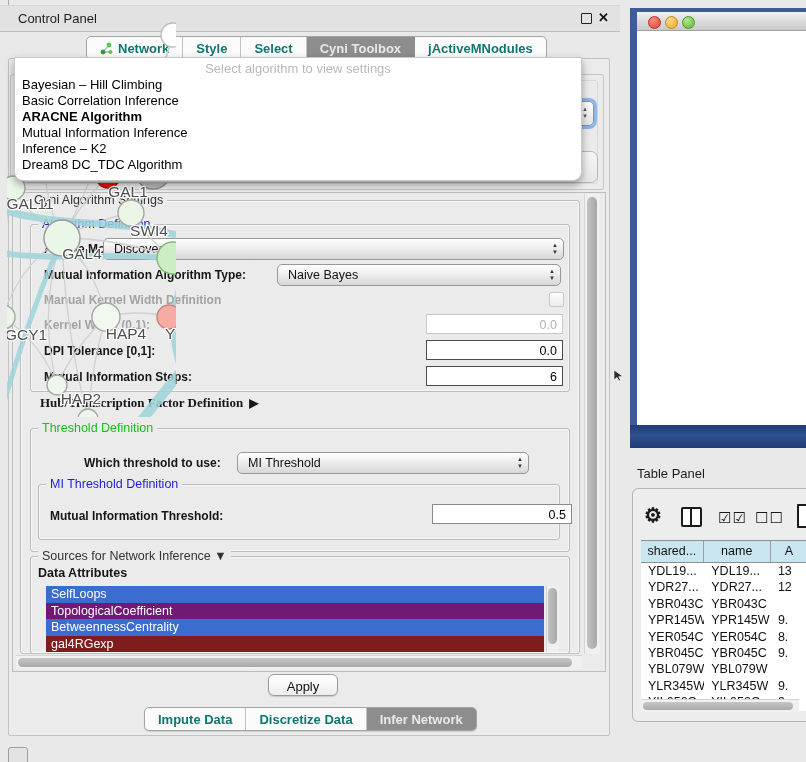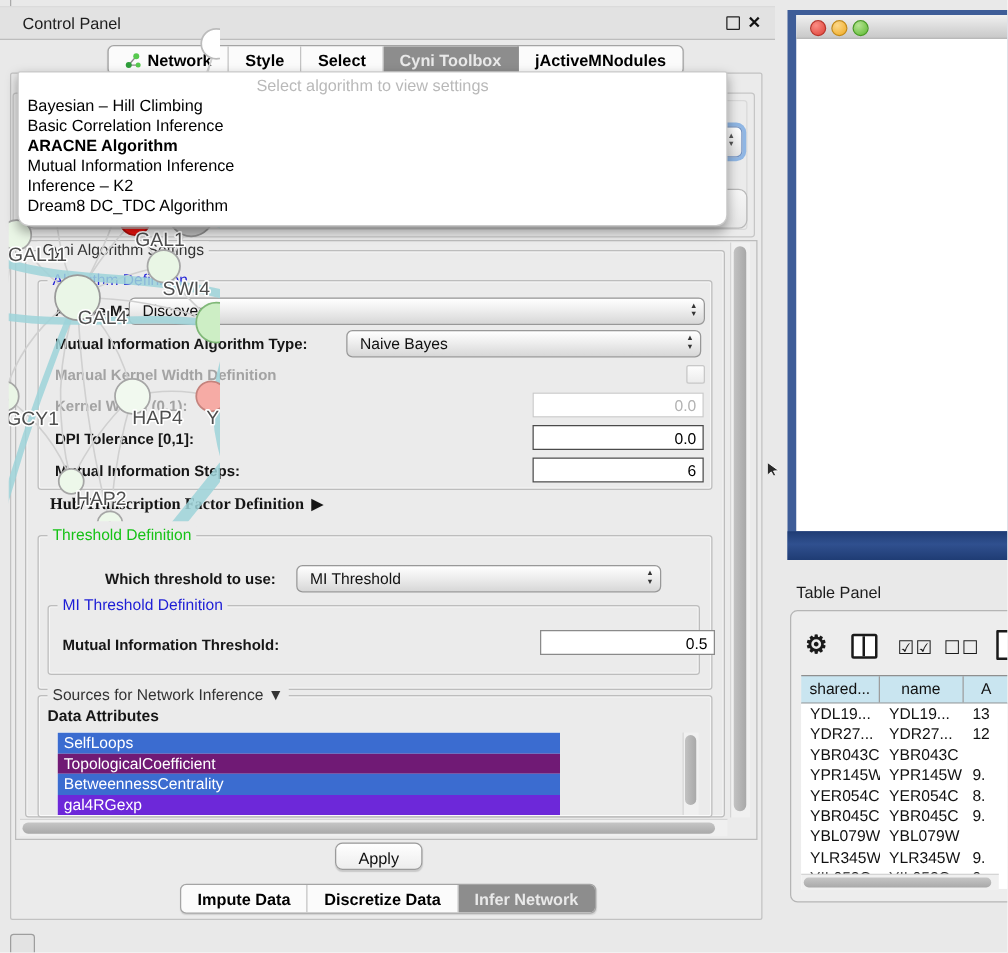--- a/index.html
+++ b/index.html
@@ -11,21 +11,21 @@
   
   .cp-titlebar{position:absolute;left:0;top:6px;width:620px;height:25px;background:#e2e2e2;
     border-bottom:1px solid #bdbdbd;}
   .cp-title{position:absolute;left:18px;top:5px;font-size:13px;color:#1d1d1d;}
   .float-icon{position:absolute;left:581px;top:7px;width:9px;height:9px;border:1.6px solid #222;border-radius:1px;}
   .close-icon{position:absolute;left:598px;top:4px;font-size:13px;font-weight:bold;color:#111;}
 
   .seg-tabs{position:absolute;display:flex;height:22px;border:1px solid #a4a4a4;border-radius:5px;
     background:#fbfbfb;overflow:hidden;box-shadow:0 1px 1px rgba(0,0,0,.12);}
   .seg{display:flex;align-items:center;gap:5px;padding:0 13px;font-size:13px;font-weight:bold;
-    color:#000000;border-right:1px solid #c3c3c3;white-space:nowrap;}
+    color:#0f766e;border-right:1px solid #c3c3c3;white-space:nowrap;}
   .seg:last-child{border-right:none;}
   .seg.selected{background:#8d8d8d;color:#e9e9e9;border-right-color:#8d8d8d;}
   #top-tabs{left:86px;top:36px;}
   #bottom-tabs{left:144px;top:707px;}
 
   .cp-body{position:absolute;left:8px;top:58px;width:600px;height:676px;background:#ebebeb;
     border:1px solid #c2c2c2;border-radius:2px;}
 
   
   .inference-outer{position:absolute;left:10px;top:74px;width:592px;height:114px;border:1px solid #c6c6c6;border-radius:3px;}
@@ -58,21 +58,21 @@
     display:flex;align-items:center;padding-left:10px;box-sizing:border-box;}
   .combo .arrows{position:absolute;right:5px;top:3px;font-size:6px;line-height:6.5px;color:#333;text-align:center;}
   .field{position:absolute;height:20px;border:1px solid #4a4a4a;background:#fff;font-size:12.5px;color:#000;
     text-align:right;line-height:20px;padding:0 5px;box-sizing:border-box;}
   .field.disabled{border:1px solid #c9c9c9;color:#b2b2b2;}
   .checkbox{position:absolute;width:13px;height:13px;border:1px solid #c8c8c8;border-radius:2px;
     background:linear-gradient(#fdfdfd,#ececec);}
   .expander{position:absolute;font-size:13px;font-weight:bold;color:#161616;}
   .expander .tri{font-size:12px;margin-left:6px;}
   .attr-label{position:absolute;font-size:12.5px;font-weight:bold;color:#161616;}
-  .attr-list{position:absolute;left:46px;top:586px;width:402px;height:66px;overflow:hidden;background:#fff;}
+  .attr-list{position:absolute;left:46px;top:586px;width:498px;height:66px;overflow:hidden;background:#fff;}
   .attr-row{height:16.5px;line-height:16.5px;background:#3b6cd0;color:#fff;font-size:12.5px;padding-left:5px;}
   .vscroll{position:absolute;background:#f0f0f0;border-left:1px solid #d5d5d5;}
   .vthumb{position:absolute;background:linear-gradient(90deg,#c2c2c2,#a8a8a8);border-radius:7px;}
   .hscroll{position:absolute;background:#f0f0f0;border-top:1px solid #d5d5d5;}
   .hthumb{position:absolute;background:linear-gradient(#c6c6c6,#a9a9a9);border-radius:6px;}
 
   .apply-btn{position:absolute;left:268px;top:674px;width:70px;height:22px;border:1px solid #9b9b9b;border-radius:6px;
     background:linear-gradient(#ffffff,#ededed);font-size:13px;color:#111;text-align:center;line-height:21px;
     box-shadow:0 1px 1px rgba(0,0,0,.15);font-family:"Liberation Sans",sans-serif;}
 
@@ -223,21 +223,21 @@
   <div class="group" style="left:30px;top:556px;width:538px;height:96px;"></div>
   <div class="gtitle black" style="left:38px;top:549px;">
     <span>Sources for Network Inference</span>
     <span>▼</span>
   </div>
   <div class="attr-label" style="left:38px;top:566px;">Data Attributes</div>
   <div class="attr-list" id="attr-list">
       <div class="attr-row" style="background: rgb(59, 108, 208);">SelfLoops</div>
       <div class="attr-row" style="background: #701a75;">TopologicalCoefficient</div>
       <div class="attr-row" style="background: rgb(59, 108, 208);">BetweennessCentrality</div>
-      <div class="attr-row" style="background: #6d28d9;">gal4RGexp</div>
+      <div class="attr-row" style="background: #7f1d1d;">gal4RGexp</div>
     </div>
   <div class="vscroll" style="left:546px;top:586px;width:12px;height:66px;">
     <div class="vthumb" style="left:1px;top:2px;width:9px;height:56px;"></div>
   </div>
 
   <div class="vscroll" style="left:584px;top:194px;width:15px;height:460px;">
     <div class="vthumb" style="left:2px;top:3px;width:10px;height:452px;"></div>
   </div>
   <div class="hscroll" style="left:16px;top:655px;width:566px;height:13px;">
     <div class="hthumb" style="left:2px;top:2px;width:554px;height:9px;"></div>

